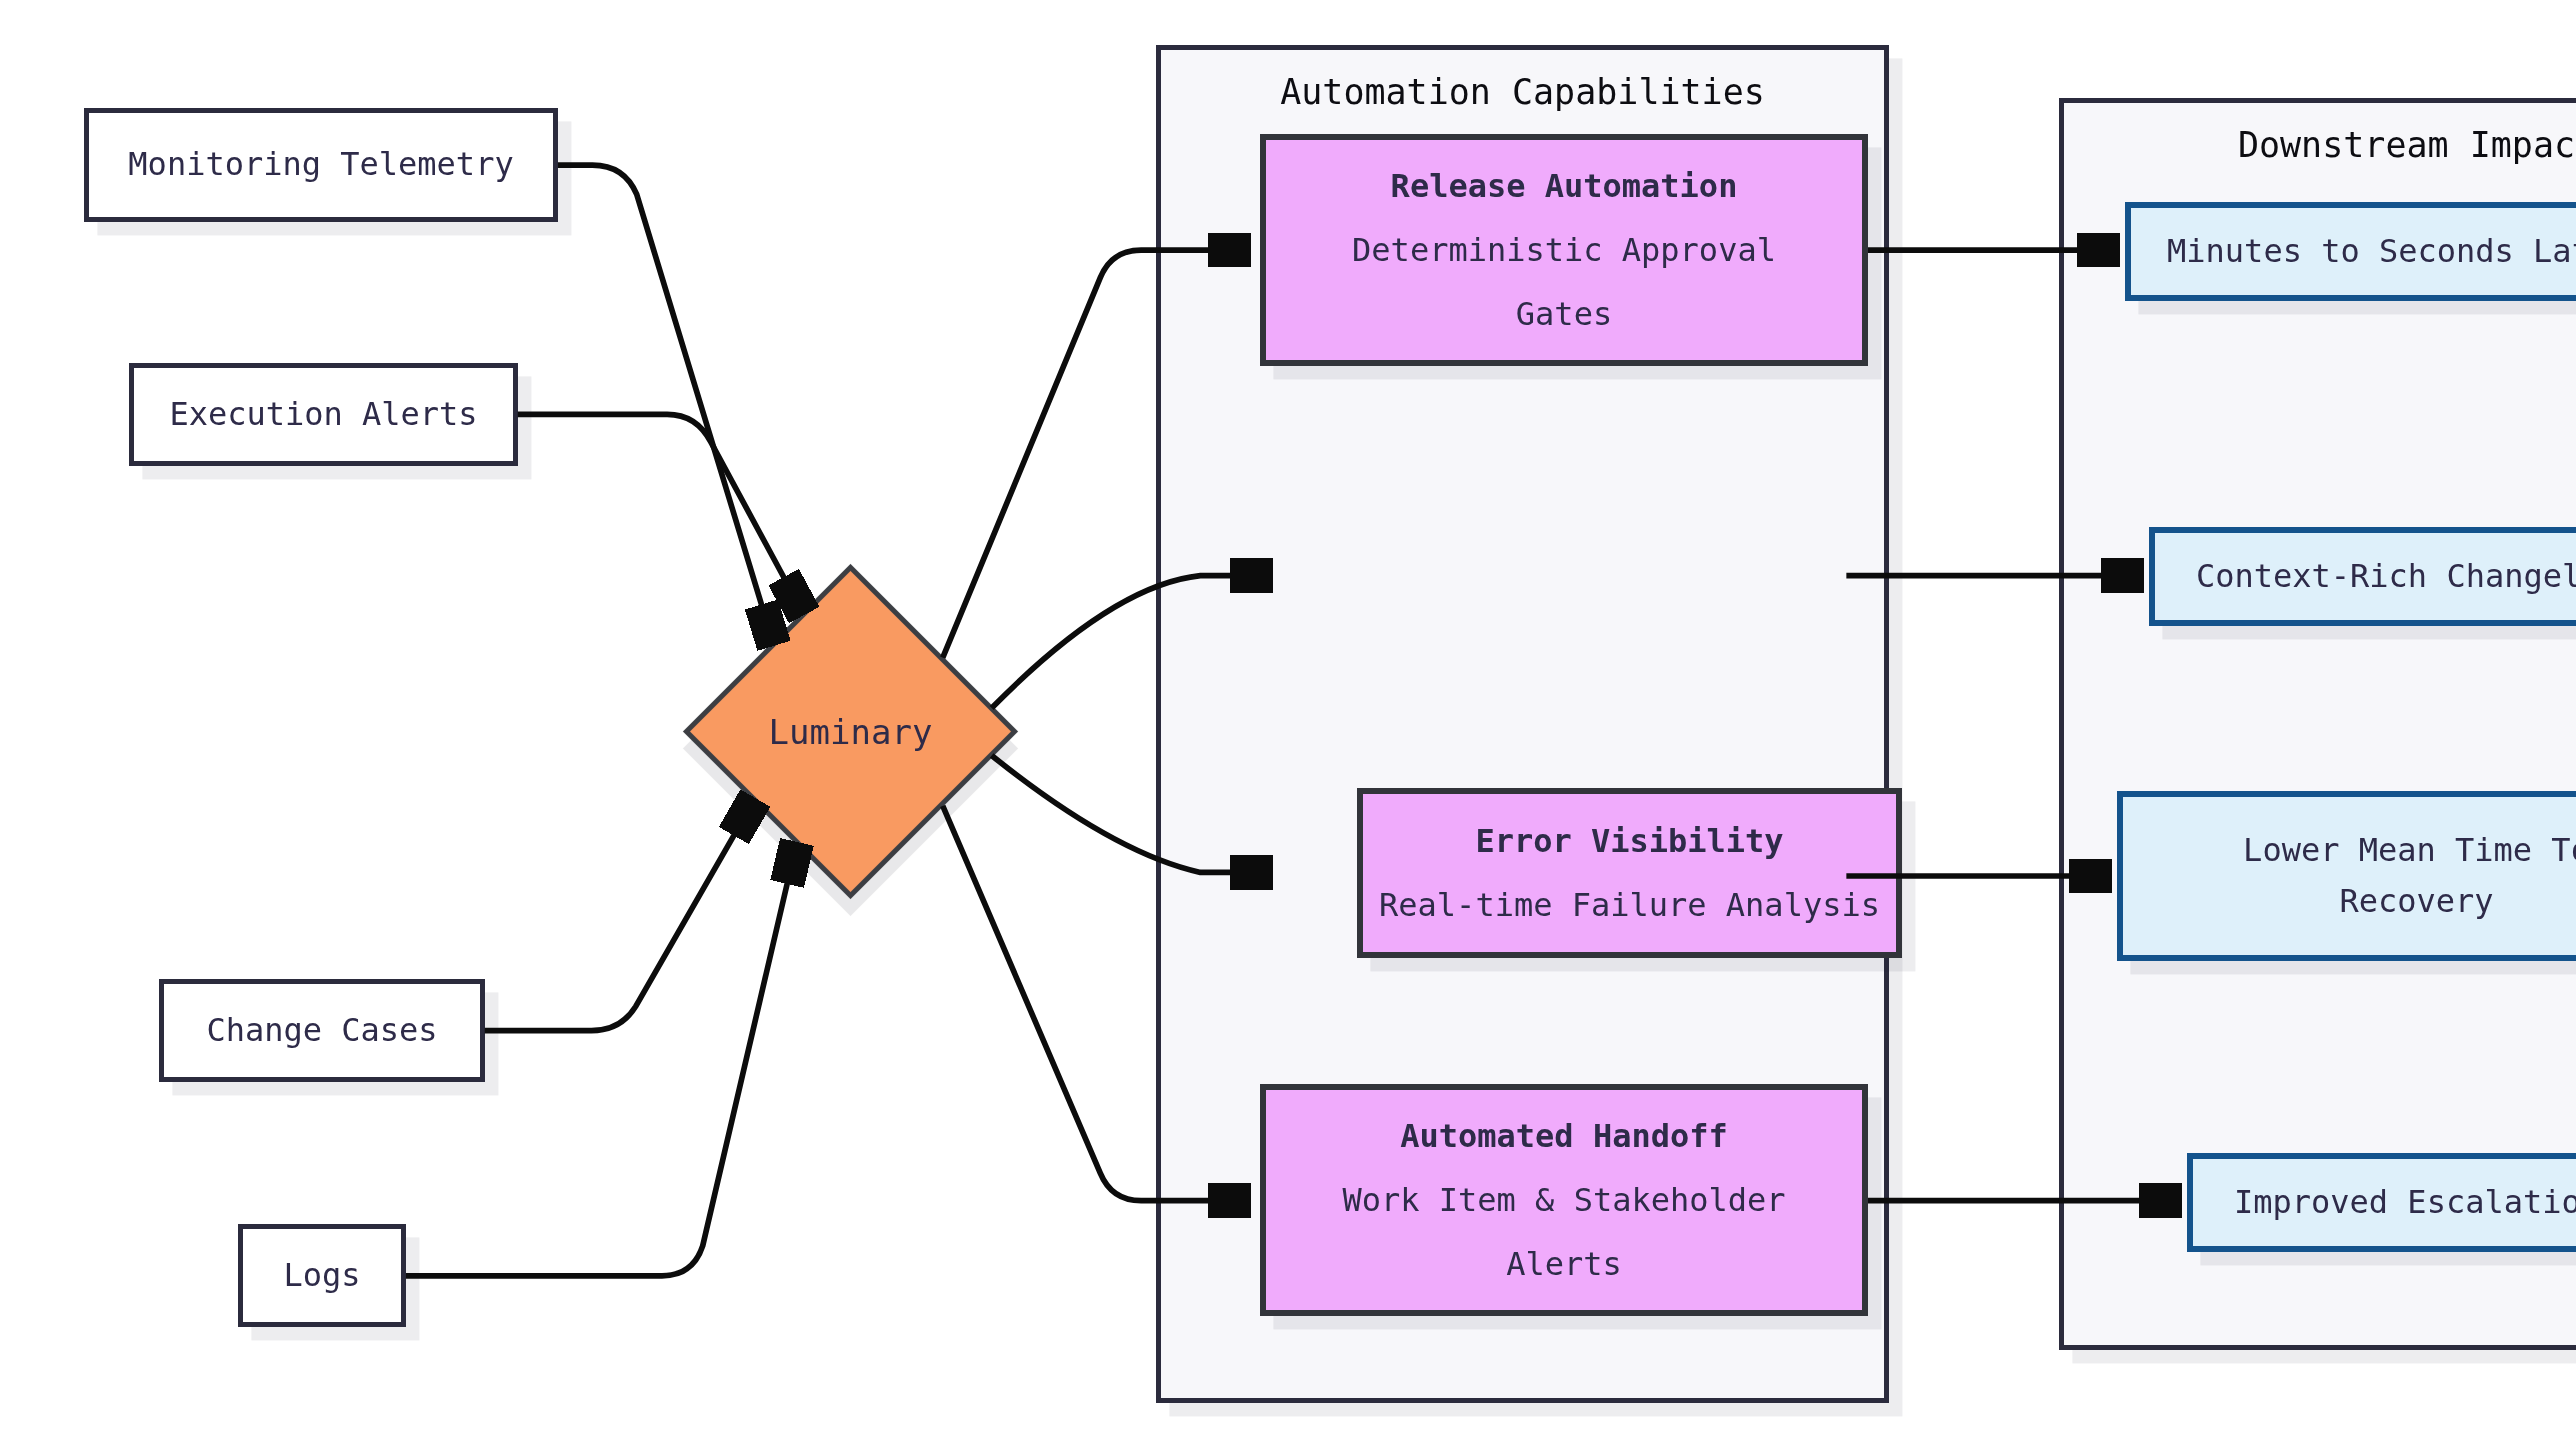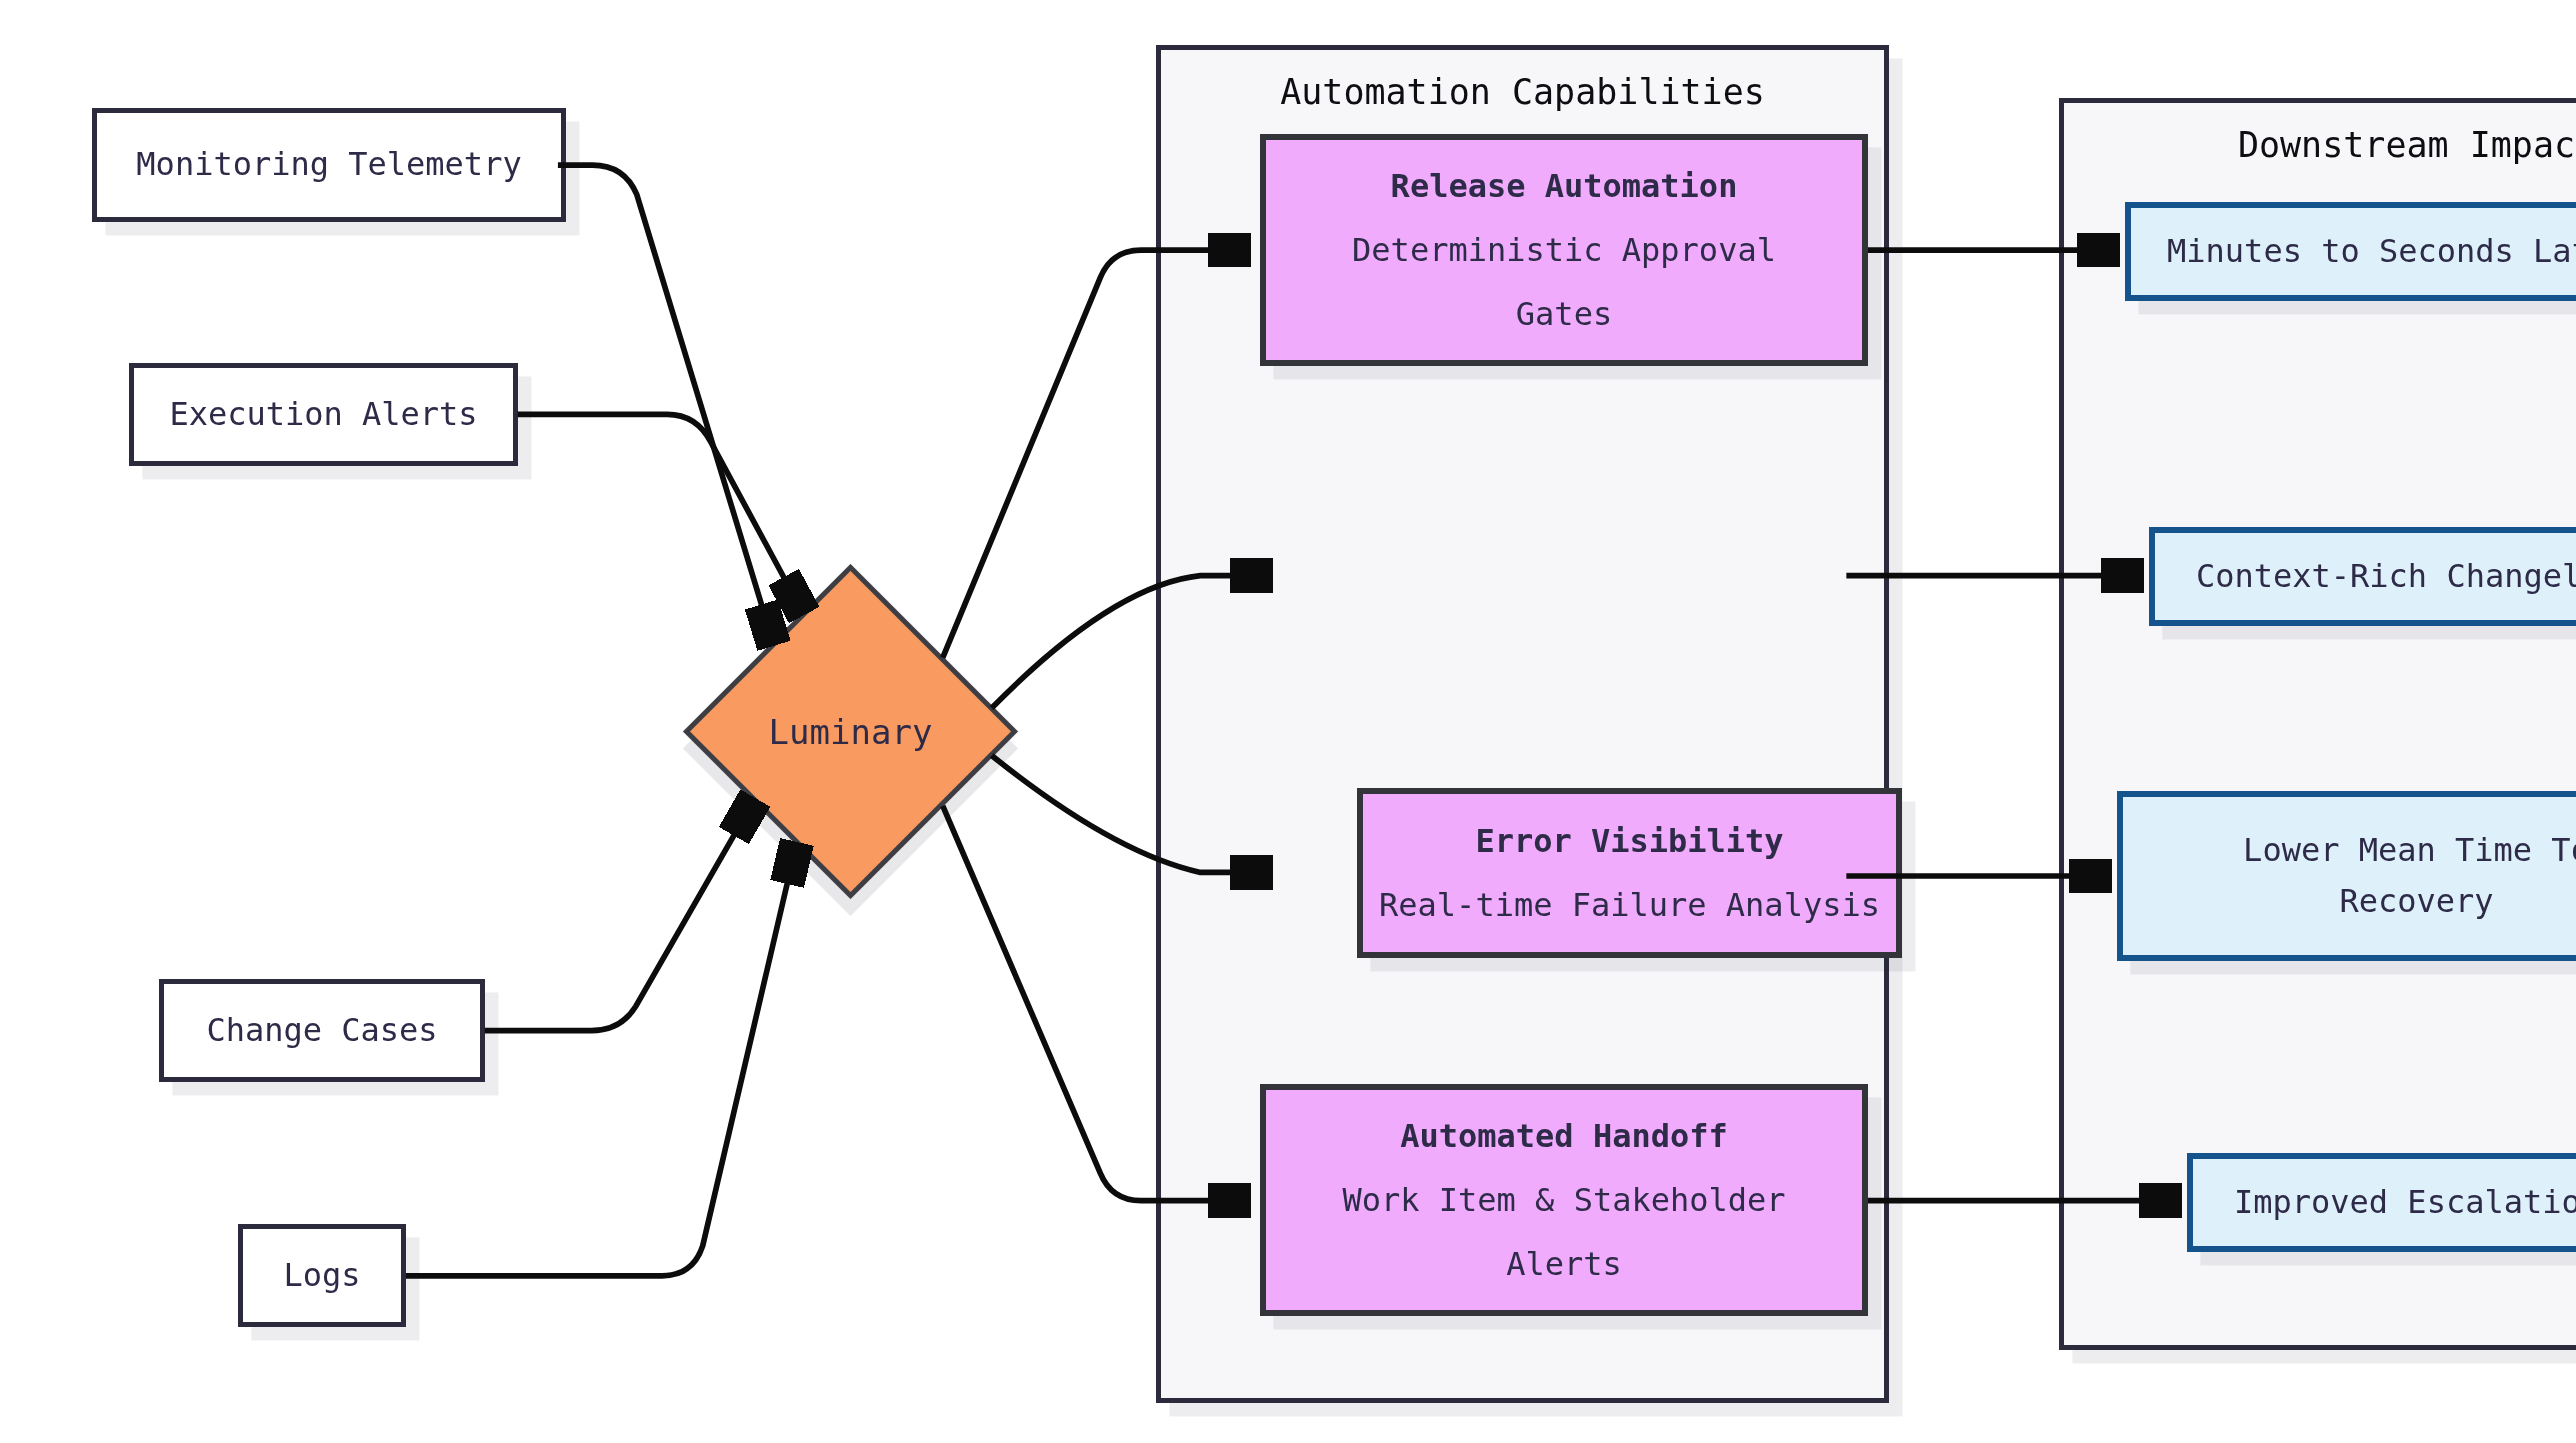--- a/index.html
+++ b/index.html
@@ -105,21 +105,21 @@
 
 
   <div class="container" style="left:1156px; top:45px; width:733px; height:1358px;">
     <div class="container-title" style="top:21.6px;">Automation Capabilities</div>
   </div>
 
   <div class="container" style="left:2059px; top:98px; width:716px; height:1252px;">
     <div class="container-title" style="top:21.6px;">Downstream Impact</div>
   </div>
 
-  <div class="node source" style="left:84px; top:108px; width:474px; height:114px;margin-left:8px;">
+  <div class="node source" style="left:84px; top:108px; width:474px; height:114px;">
     <span>Monitoring Telemetry</span>
   </div>
   <div class="node source" style="left:129px; top:363px; width:389px; height:103px;">
     <span>Execution Alerts</span>
   </div>
   <div class="node source" style="left:159px; top:979px; width:326px; height:103px;">
     <span>Change Cases</span>
   </div>
   <div class="node source" style="left:238px; top:1224px; width:168px; height:103px;">
     <span>Logs</span>

